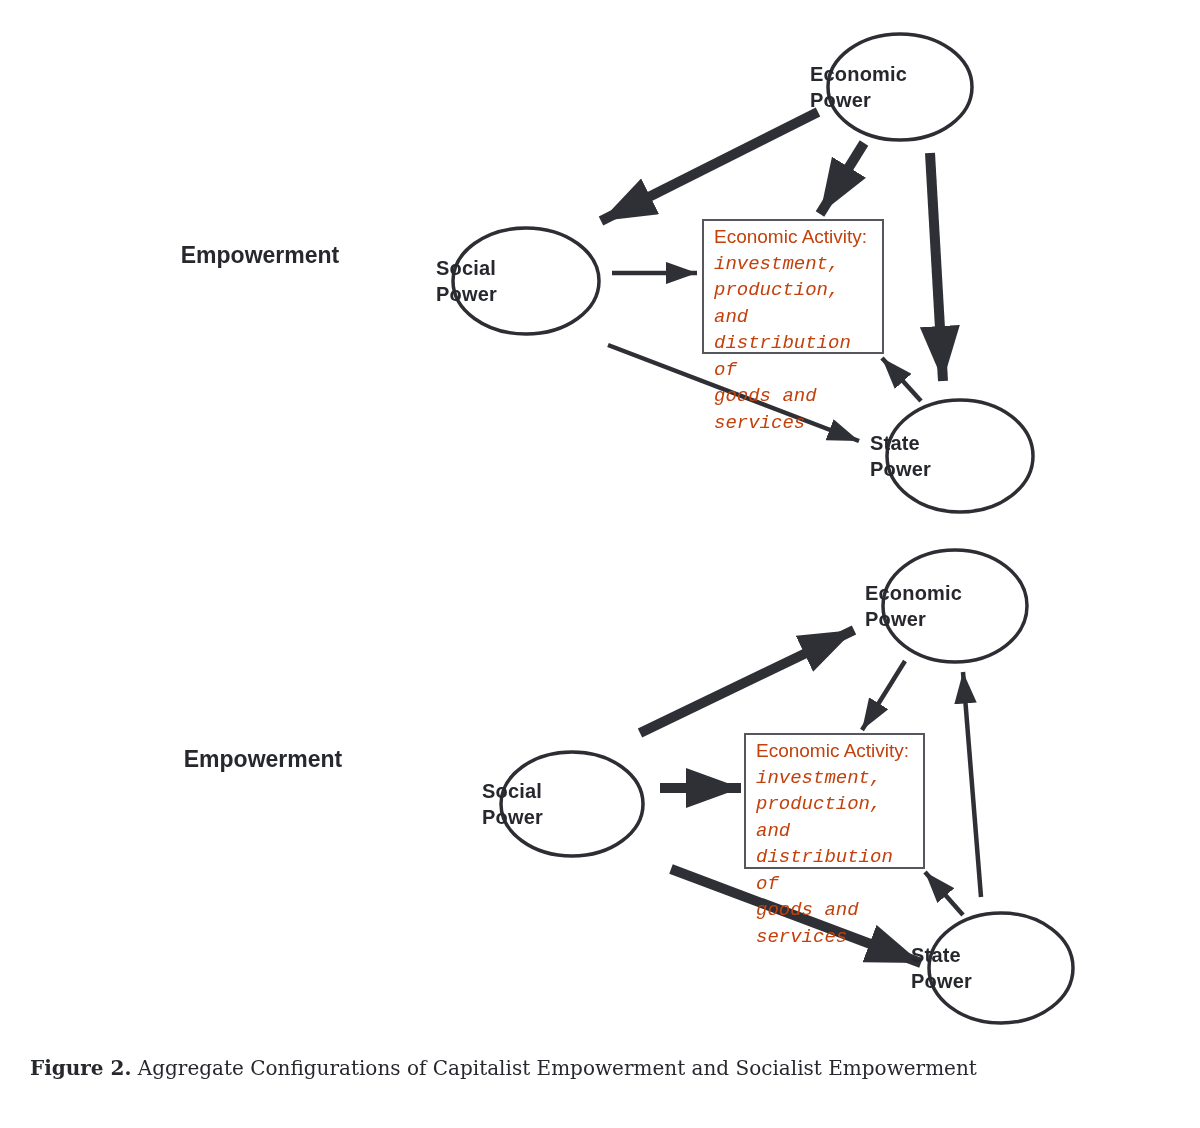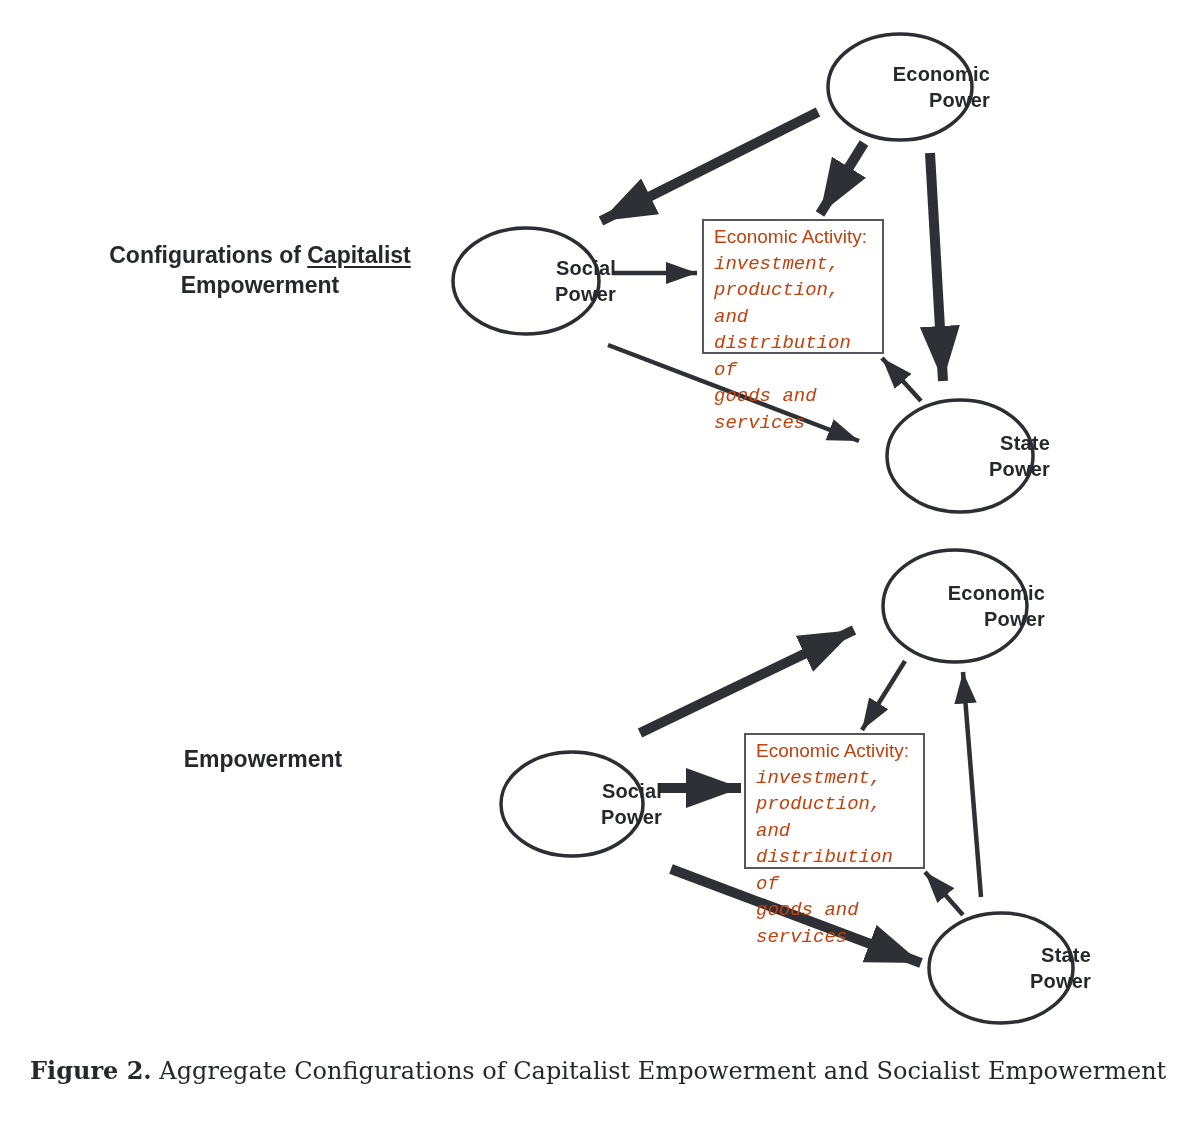--- a/index.html
+++ b/index.html
@@ -5,29 +5,29 @@
   html,body{margin:0;padding:0;background:#ffffff;}
   .page{position:relative;width:1200px;height:1128px;background:#ffffff;overflow:hidden;
         font-family:"Liberation Sans",sans-serif;color:#26282e;}
   svg.layer{position:absolute;left:0;top:0;width:1200px;height:1128px;}
   .node-shape{fill:#ffffff;stroke:#2c2e34;stroke-width:3.5px;}
   .activity-rect{fill:#ffffff;stroke:#55575c;stroke-width:2px;}
   .edge{stroke:#2e3036;fill:none;}
   .edge.thick{stroke-width:10px;}
   .edge.thin{stroke-width:4.5px;}
   .head{fill:#2e3036;}
-  .node-label{position:absolute;width:180px;text-align:right;font-size:20px;font-weight:bold;
+  .node-label{position:absolute;width:180px;text-align:left;font-size:20px;font-weight:bold;
               line-height:26px;color:#26282e;letter-spacing:.2px;}
   .heading{position:absolute;width:400px;text-align:center;font-size:23px;font-weight:bold;
            line-height:30px;color:#26282e;}
   .heading .u{text-decoration:underline;text-underline-offset:3px;}
   .boxtext{position:absolute;font-size:19px;line-height:26.5px;padding:4px 0 0 11px;color:#c2410c;}
   .boxline{font-style:italic;font-family:Liberation Mono, monospace;}
   .caption{position:absolute;left:30px;top:1056px;width:1150px;font-family:"DejaVu Serif","Liberation Serif",serif;
-           font-size:24px;color:#26282e;}
+           font-size:20px;color:#26282e;}
   .caption .cap-label{font-weight:bold;}
 </style>
 </head>
 <body>
 
 <div class="page">
 
   <svg class="layer" viewBox="0 0 1200 1128">
     <defs>
       <marker id="head-thick" markerWidth="5.5" markerHeight="4" refX="5.5" refY="2" orient="auto" markerUnits="strokeWidth">
@@ -58,21 +58,20 @@
     <ellipse class="node-shape" cx="960" cy="456" rx="73" ry="56"></ellipse>
     <rect class="activity-rect" x="703" y="220" width="180" height="133"></rect>
 
     <ellipse class="node-shape" cx="955" cy="606" rx="72" ry="56"></ellipse>
     <ellipse class="node-shape" cx="572" cy="804" rx="71" ry="52" fill="#d2d2d2"></ellipse>
     <ellipse class="node-shape" cx="1001" cy="968" rx="72" ry="55"></ellipse>
     <rect class="activity-rect" x="745" y="734" width="179" height="134"></rect>
   </svg>
 
   <div class="heading" style="left:60px;top:240px;">
-    <div><span>Configurations of </span><span class="u">Capitalist</span></div>
     <div>Empowerment</div>
   </div>
 
   <div class="heading" style="left:63px;top:744px;">
     <div>Empowerment</div>
   </div>
 
   <div class="node-label" style="left:810px;top:61px;">
     <div>Economic</div>
       <div>Power</div>

